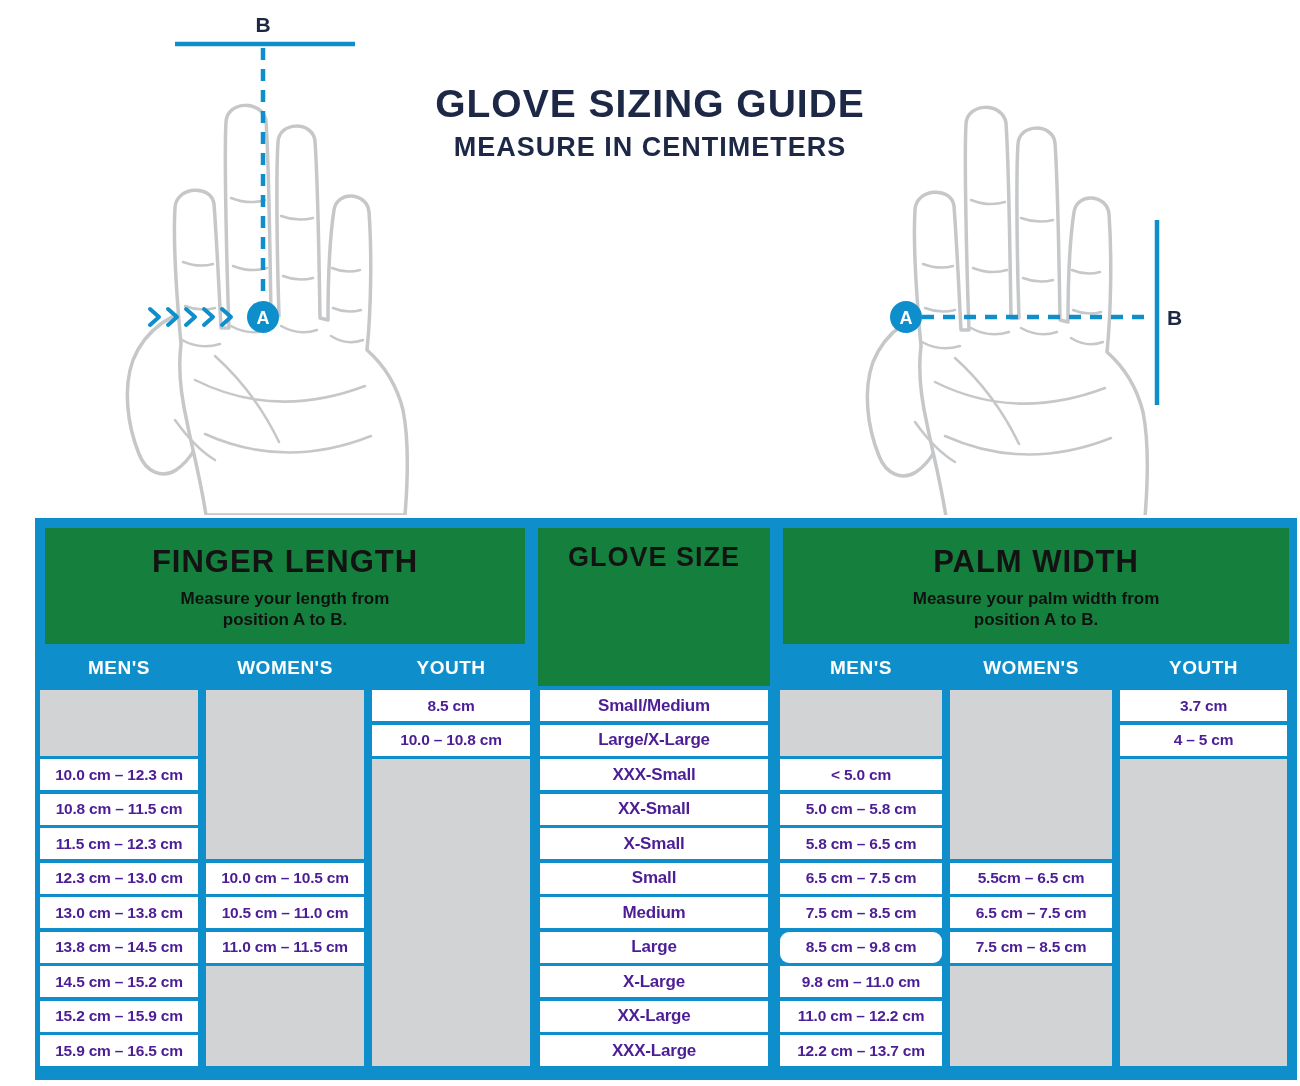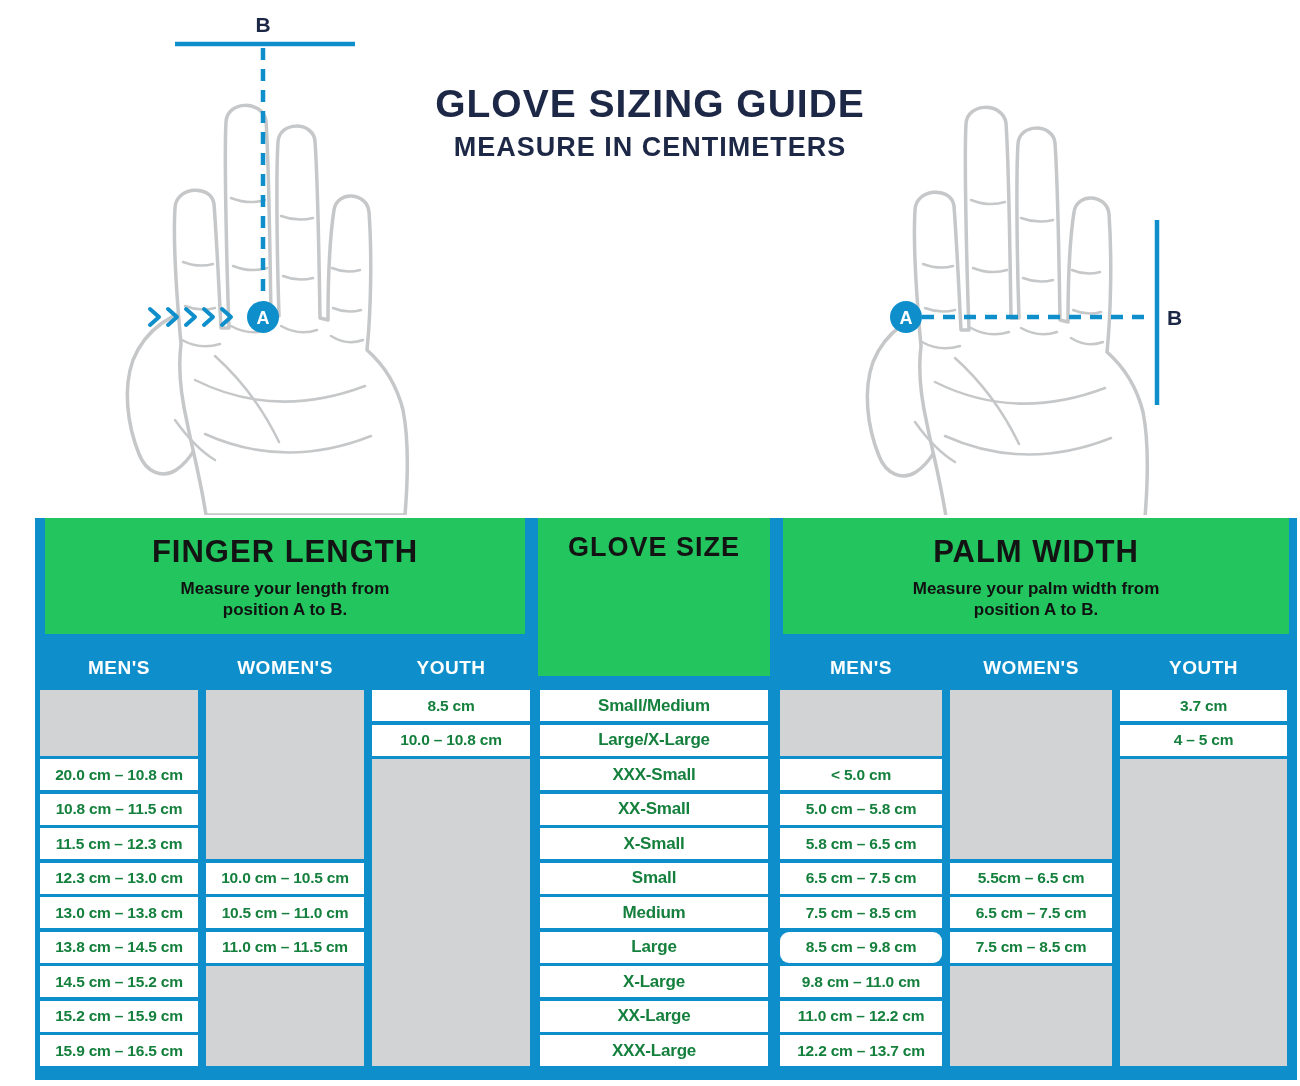--- a/index.html
+++ b/index.html
@@ -15,39 +15,39 @@
   #main-title .t2{font-size:27px;font-weight:800;letter-spacing:1px;margin-top:7px;}
 
   
   svg{display:block;}
   .hand-svg{position:absolute;}
   #hand-left{left:55px;top:0px;width:410px;height:515px;}
   #hand-right{left:805px;top:0px;width:410px;height:515px;}
 
   
   #sizing-table{left:35px;top:518px;width:1262px;height:562px;background:#0e8fcb;}
-  .hdr-box{position:absolute;background:#22c55e;top:0;}
+  .hdr-box{position:absolute;background:#15803d;top:10px;}
   #hdr-finger{left:10px;width:480px;height:116px;}
   #hdr-size{left:503px;width:232px;height:158px;}
   #hdr-palm{left:748px;width:506px;height:116px;}
   .sec-title{font-weight:800;font-size:31px;letter-spacing:1px;color:#131313;text-align:center;margin-top:16px;}
   #hdr-size .sec-title{font-size:27px;margin-top:14px;}
   .sec-sub{font-weight:bold;font-size:17px;color:#111;text-align:center;margin:8px auto 0;line-height:1.25;}
   #hdr-finger .sec-sub{max-width:260px;}
   #hdr-palm .sec-sub{max-width:290px;}
   #hdr-size .sec-sub{font-style:italic;font-weight:500;font-size:16.5px;max-width:200px;}
 
   .col-label{position:absolute;top:130px;height:40px;display:flex;align-items:center;justify-content:center;
     color:#fff;font-weight:bold;font-size:19px;letter-spacing:.5px;}
   #lbl-fm{left:5px;width:158px;}   #lbl-fw{left:171px;width:158px;}  #lbl-fy{left:337px;width:158px;}
   #lbl-pm{left:745px;width:162px;} #lbl-pw{left:915px;width:162px;}  #lbl-py{left:1085px;width:167px;}
 
   .col{position:absolute;top:172px;}
   .cell{background:#fff;display:flex;align-items:center;justify-content:center;
-    font-weight:bold;font-size:15.5px;letter-spacing:-0.2px;color:#15803d;white-space:nowrap;}
+    font-weight:bold;font-size:15.5px;letter-spacing:-0.2px;color:#4c1d95;white-space:nowrap;}
   .cell.empty{background:#d1d3d4;}
   .size-col .cell{font-size:17px;}
 </style>
 </head>
 <body>
 
 <svg id="hand-left" class="hand-svg" viewBox="0 0 410 515">
   <defs>
     <g id="hand-shape">
 
@@ -136,21 +136,21 @@
   <div id="lbl-fm" class="col-label">MEN'S</div>
   <div id="lbl-fw" class="col-label">WOMEN'S</div>
   <div id="lbl-fy" class="col-label">YOUTH</div>
   <div id="lbl-pm" class="col-label">MEN'S</div>
   <div id="lbl-pw" class="col-label">WOMEN'S</div>
   <div id="lbl-py" class="col-label">YOUTH</div>
 
   <div id="cols">
       <div class="col" style="left: 5px; width: 158px;">
         <div class="cell empty" style="height: 65.5px; margin-bottom: 3.5px;"></div>
-        <div class="cell" style="height: 31px; margin-bottom: 3.5px;">20.0 cm – 10.8 cm</div>
+        <div class="cell" style="height: 31px; margin-bottom: 3.5px;">10.0 cm – 12.3 cm</div>
         <div class="cell" style="height: 31px; margin-bottom: 3.5px;">10.8 cm – 11.5 cm</div>
         <div class="cell" style="height: 31px; margin-bottom: 3.5px;">11.5 cm – 12.3 cm</div>
         <div class="cell" style="height: 31px; margin-bottom: 3.5px;">12.3 cm – 13.0 cm</div>
         <div class="cell" style="height: 31px; margin-bottom: 3.5px;">13.0 cm – 13.8 cm</div>
         <div class="cell" style="height: 31px; margin-bottom: 3.5px;">13.8 cm – 14.5 cm</div>
         <div class="cell" style="height: 31px; margin-bottom: 3.5px;">14.5 cm – 15.2 cm</div>
         <div class="cell" style="height: 31px; margin-bottom: 3.5px;">15.2 cm – 15.9 cm</div>
         <div class="cell" style="height: 31px; margin-bottom: 3.5px;">15.9 cm – 16.5 cm</div>
       </div>
       <div class="col" style="left: 171px; width: 158px;">

